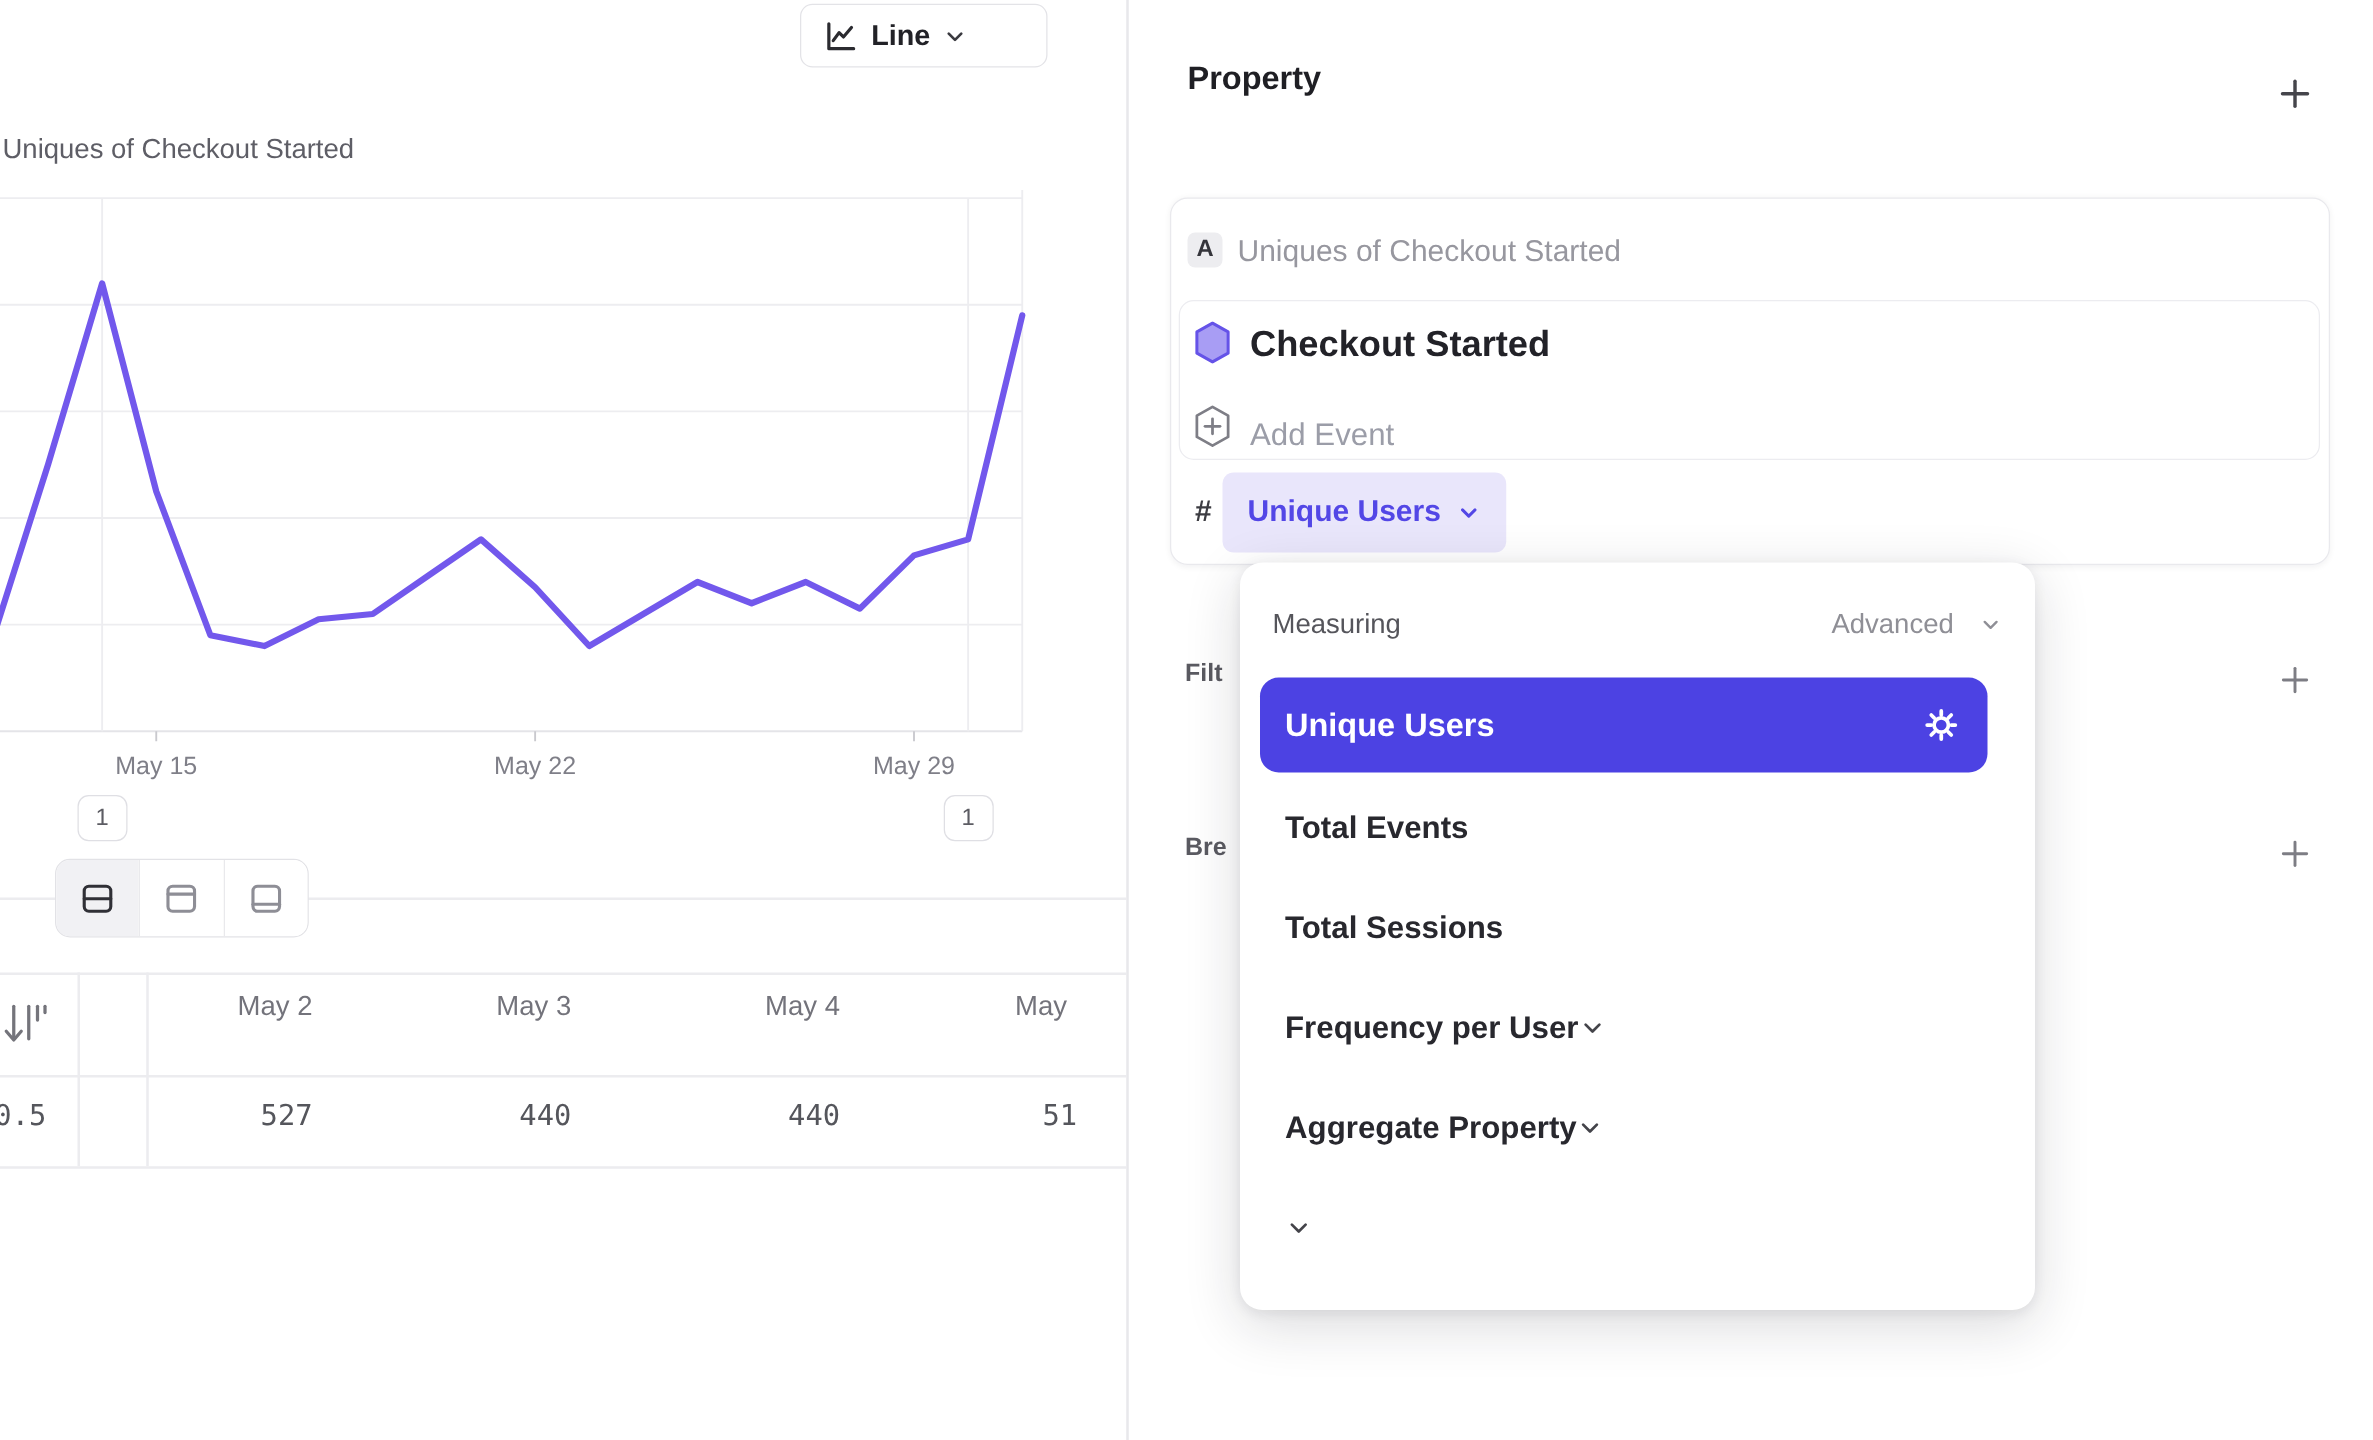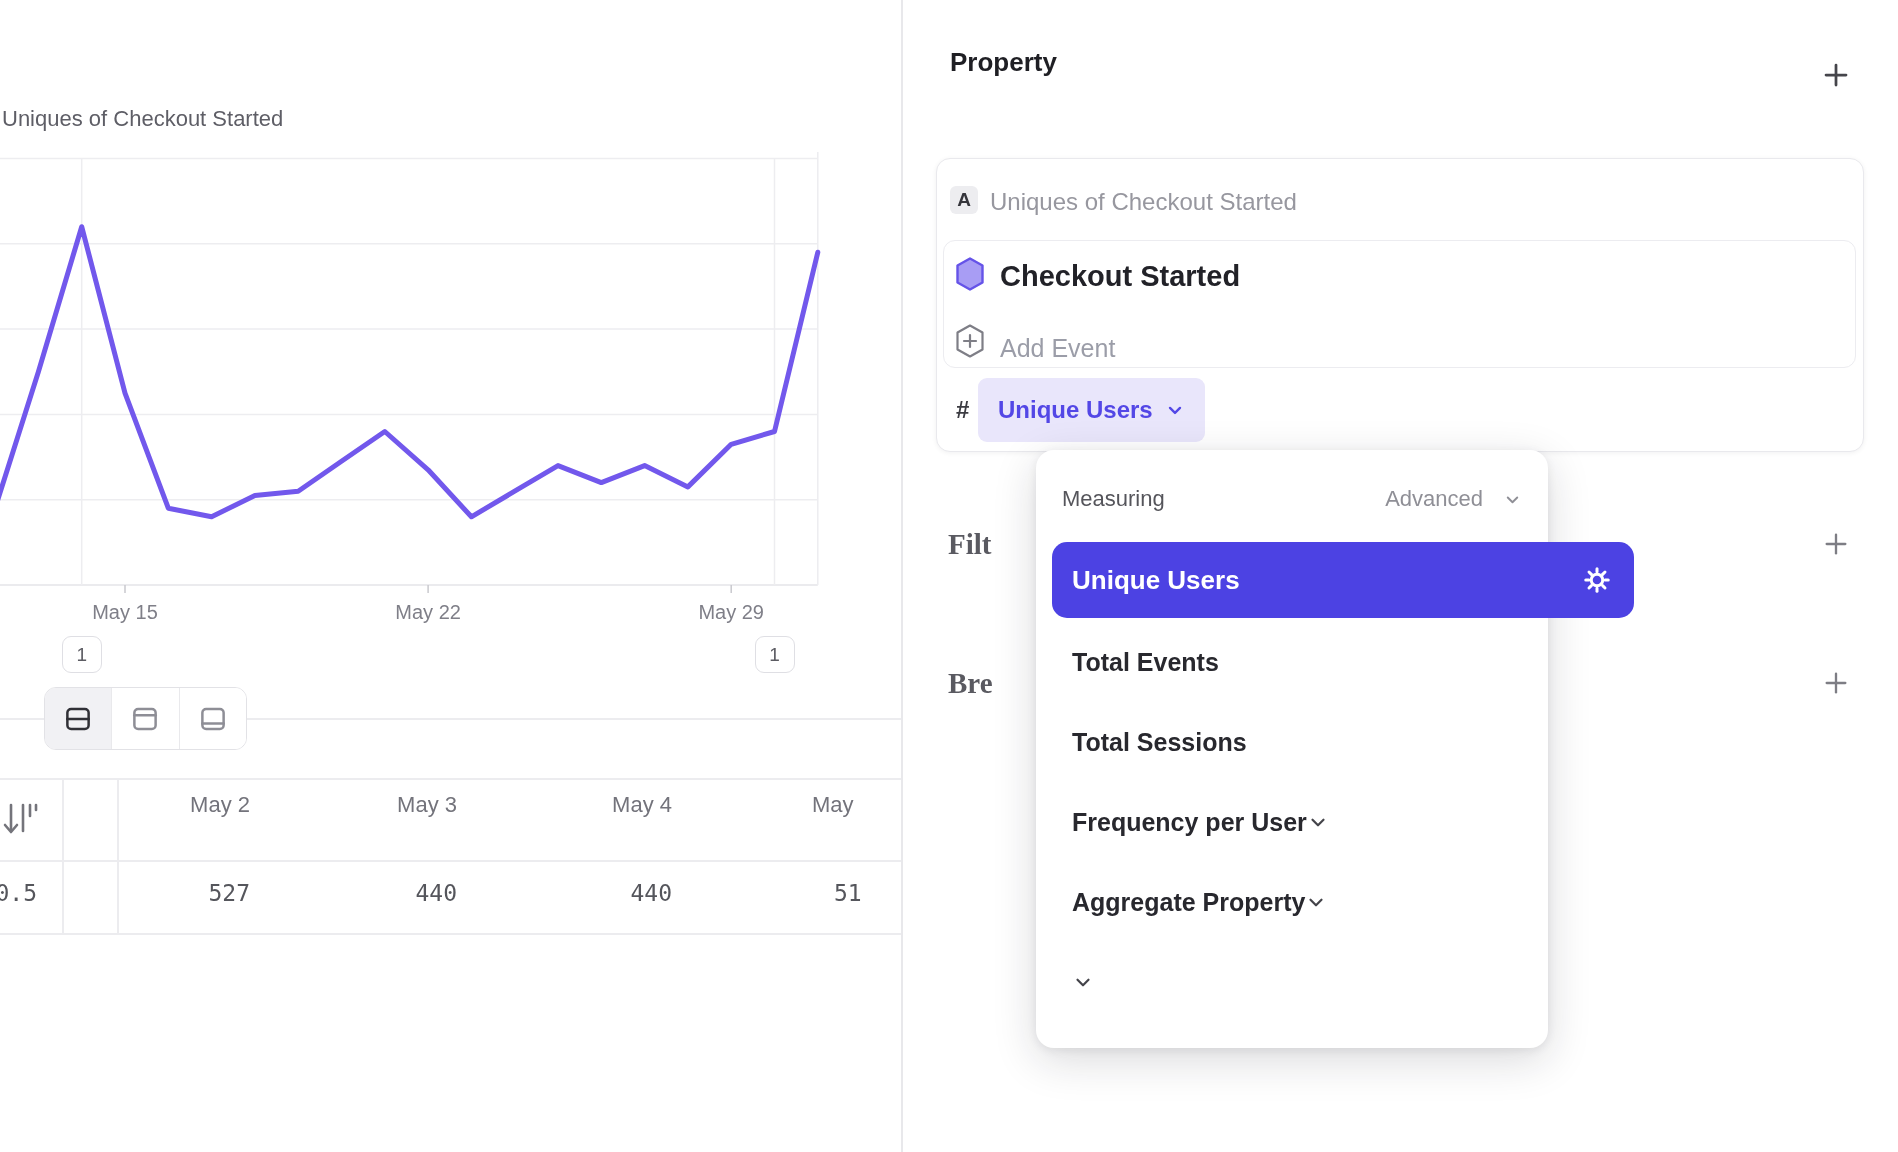--- a/index.html
+++ b/index.html
@@ -59,27 +59,26 @@
   .event-card { left:943px; top:240px; width:913px; height:128px; background:#fff; border:1.5px solid #ececf0; border-radius:12px; }
   .event-name { left:1000px; top:260px; font-size:29px; font-weight:600; color:#222228; cursor:pointer; }
   .add-event-label { left:1000px; top:334px; font-size:25px; color:#9b9da8; cursor:pointer; }
   .hash { left:956px; top:396px; font-size:24px; font-weight:600; color:#3c3c42; }
   .measure-chip {
     left:978px; top:378px; height:64px; padding:0 20px;
     background:#e9e6fb; border-radius:9px; display:flex; align-items:center; gap:12px; cursor:pointer;
   }
   .measure-chip .t { font-size:24px; font-weight:600; color:#5347e6; }
 
-  .section-label { position:absolute; left:948px; font-size:29px; font-weight:600; color:#5a5a61;font-family:Liberation Serif, serif; }
+  .section-label { position:absolute; left:948px; font-size:20px; font-weight:600; color:#5a5a61; }
 
   .popover {
-    left:992px; top:450px; width:512px; height:598px; background:#fff; border-radius:18px;
+    left:992px; top:450px; width:636px; height:598px; background:#fff; border-radius:18px;
     box-shadow:0 12px 44px rgba(25,25,35,.16), 0 2px 10px rgba(25,25,35,.08);
     z-index:10;
-    margin-left:44px;
   }
   .pop-head-label { left:26px; top:36px; position:absolute; font-size:22px; font-weight:500; color:#55555b; }
   .advanced { position:absolute; right:26px; top:36px; display:flex; align-items:center; gap:20px; cursor:pointer; }
   .advanced .t { font-size:22px; color:#8f8f96; }
   .sel-row {
     position:absolute; left:16px; top:92px; width:582px; height:76px; border-radius:15px;
     background:#4c42e3; display:flex; align-items:center; justify-content:space-between;
     padding:0 22px 0 20px; cursor:pointer;
   }
   .sel-row .t { font-size:26px; font-weight:600; color:#fff; }
@@ -88,20 +87,34 @@
     justify-content:flex-start; padding:0 24px 0 20px; border-radius:12px; cursor:pointer;
   }
   .dd-item .t { font-size:25px; font-weight:600; color:#28282e; }
   svg { display:block; }
 </style>
 </head>
 <body>
 
 <div class="stage">
 
+  <div class="abs chart-type-btn">
+    <span>
+      <svg width="28" height="28" viewBox="0 0 24 24" fill="none" stroke="#2b2b30" stroke-width="2.2" stroke-linecap="round" stroke-linejoin="round">
+        <path d="M3.5 3.5 V20.5 H20.5"></path>
+          <polyline points="6.5,15 10.5,9.5 13.5,12.5 19,6"></polyline>
+      </svg>
+    </span>
+    <span class="lbl">Line</span>
+    <span>
+      <svg width="20" height="20" viewBox="0 0 24 24" fill="none" stroke="#3a3a40" stroke-width="2.6" stroke-linecap="round" stroke-linejoin="round">
+          <polyline points="6,9.5 12,15.5 18,9.5"></polyline>
+        </svg>
+    </span>
+  </div>
 
   <div class="abs chart-title">Uniques of Checkout Started</div>
 
   <svg class="abs" id="chart-svg" style="left:0;top:140px" width="900" height="500" viewBox="0 140 900 500">
       <line x1="0" y1="499.7" x2="817.8" y2="499.7" stroke="#ededf0" stroke-width="1.5"></line>
       <line x1="0" y1="414.4" x2="817.8" y2="414.4" stroke="#ededf0" stroke-width="1.5"></line>
       <line x1="0" y1="329.1" x2="817.8" y2="329.1" stroke="#ededf0" stroke-width="1.5"></line>
       <line x1="0" y1="243.8" x2="817.8" y2="243.8" stroke="#ededf0" stroke-width="1.5"></line>
       <line x1="0" y1="158.5" x2="817.8" y2="158.5" stroke="#ededf0" stroke-width="1.5"></line>
       <line x1="0" y1="585" x2="817.8" y2="585" stroke="#e4e4e8" stroke-width="1.5"></line>

